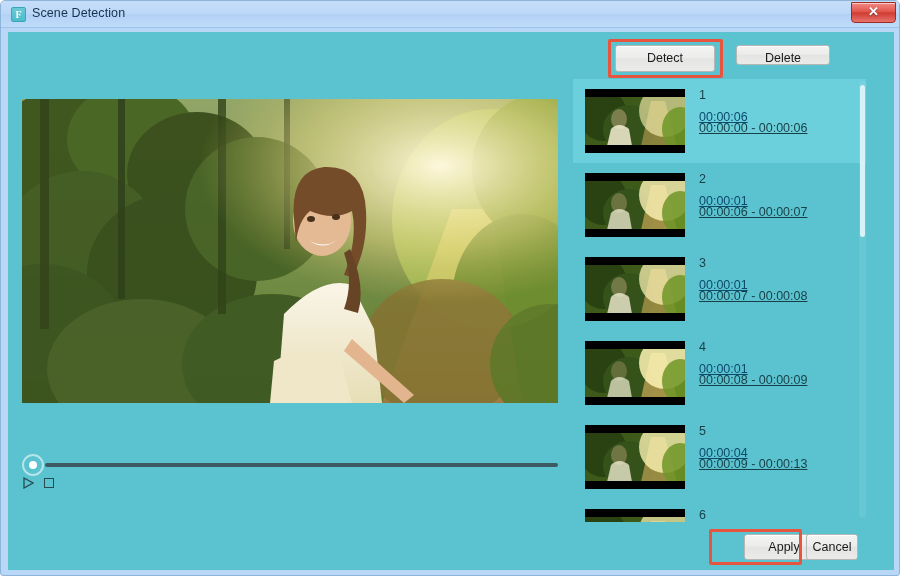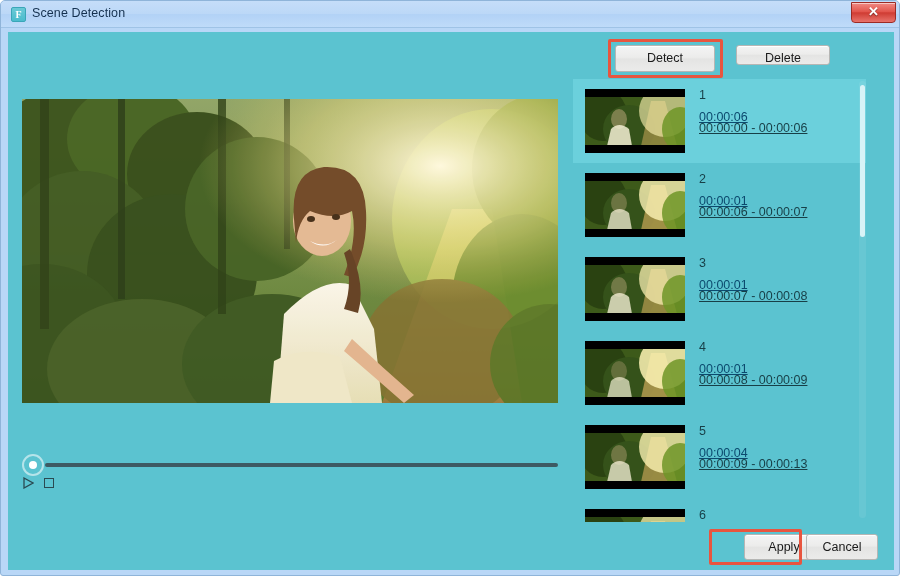--- a/index.html
+++ b/index.html
@@ -100,21 +100,21 @@
     box-sizing: border-box;
     border-radius: 2px;
     pointer-events: none;
   }
 
   #detect-btn  { left: 614px; top: 44px;  width: 100px; height: 27px; line-height: 25px; }
   #detect-hl   { left: 607px; top: 38px;  width: 115px; height: 39px; }
   #delete-btn  { left: 735px; top: 44px;  width: 94px;  height: 20px; line-height: 25px; }
   #apply-btn   { left: 715px; top: 533px; width: 80px;  height: 26px; line-height: 24px; margin-left: 28px; }
   #apply-hl    { left: 708px; top: 528px; width: 93px;  height: 36px; }
-  #cancel-btn  { left: 805px; top: 533px; width: 72px;  height: 26px; line-height: 24px; }
+  #cancel-btn  { left: 805px; top: 533px; width: 52px;  height: 26px; line-height: 24px; }
 
   
   .preview {
     position: absolute;
     left: 21px; top: 98px;
     width: 536px; height: 304px;
     overflow: hidden;
     background: #16240c;
   }
   .preview svg { display: block; width: 536px; height: 304px; }

